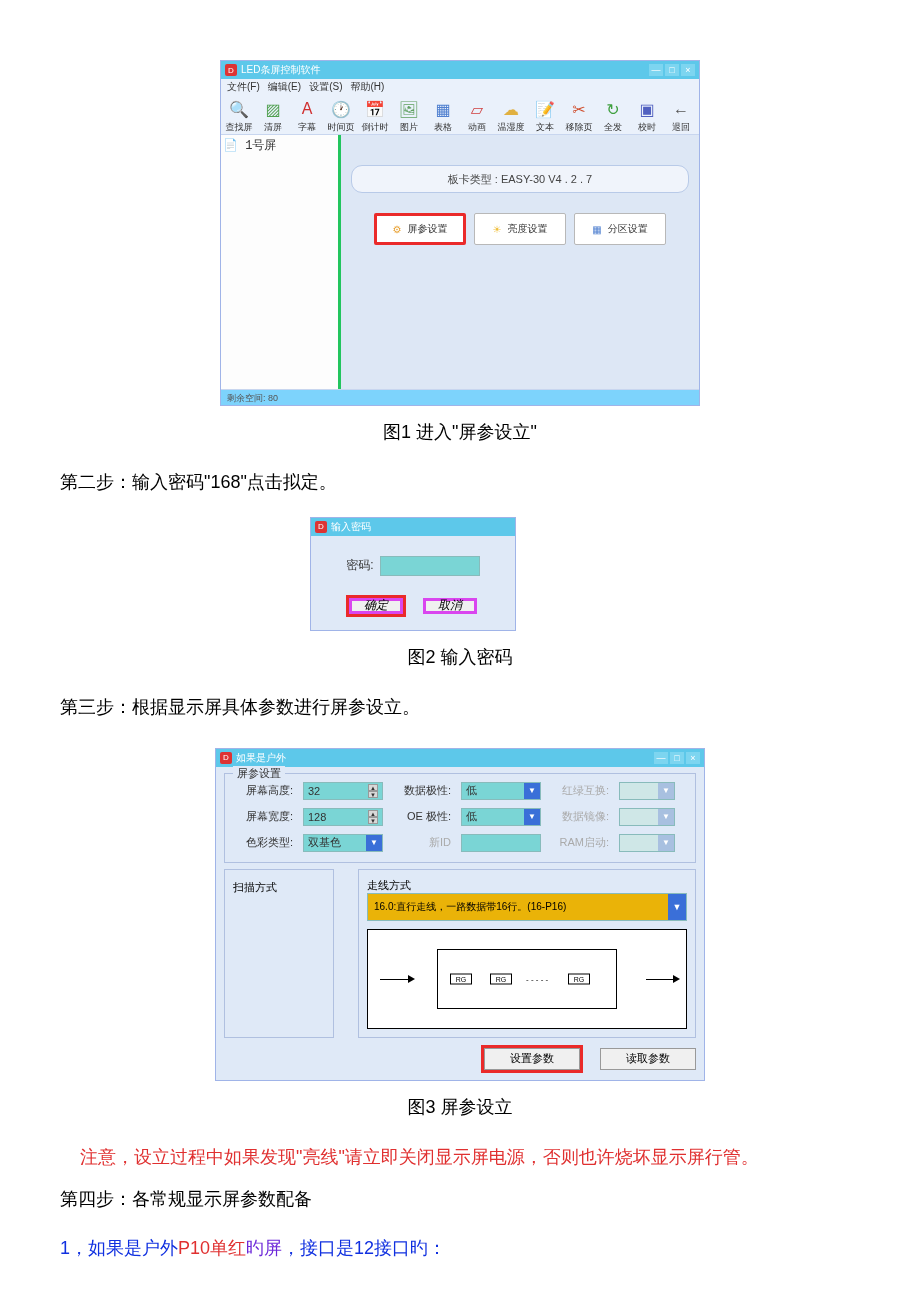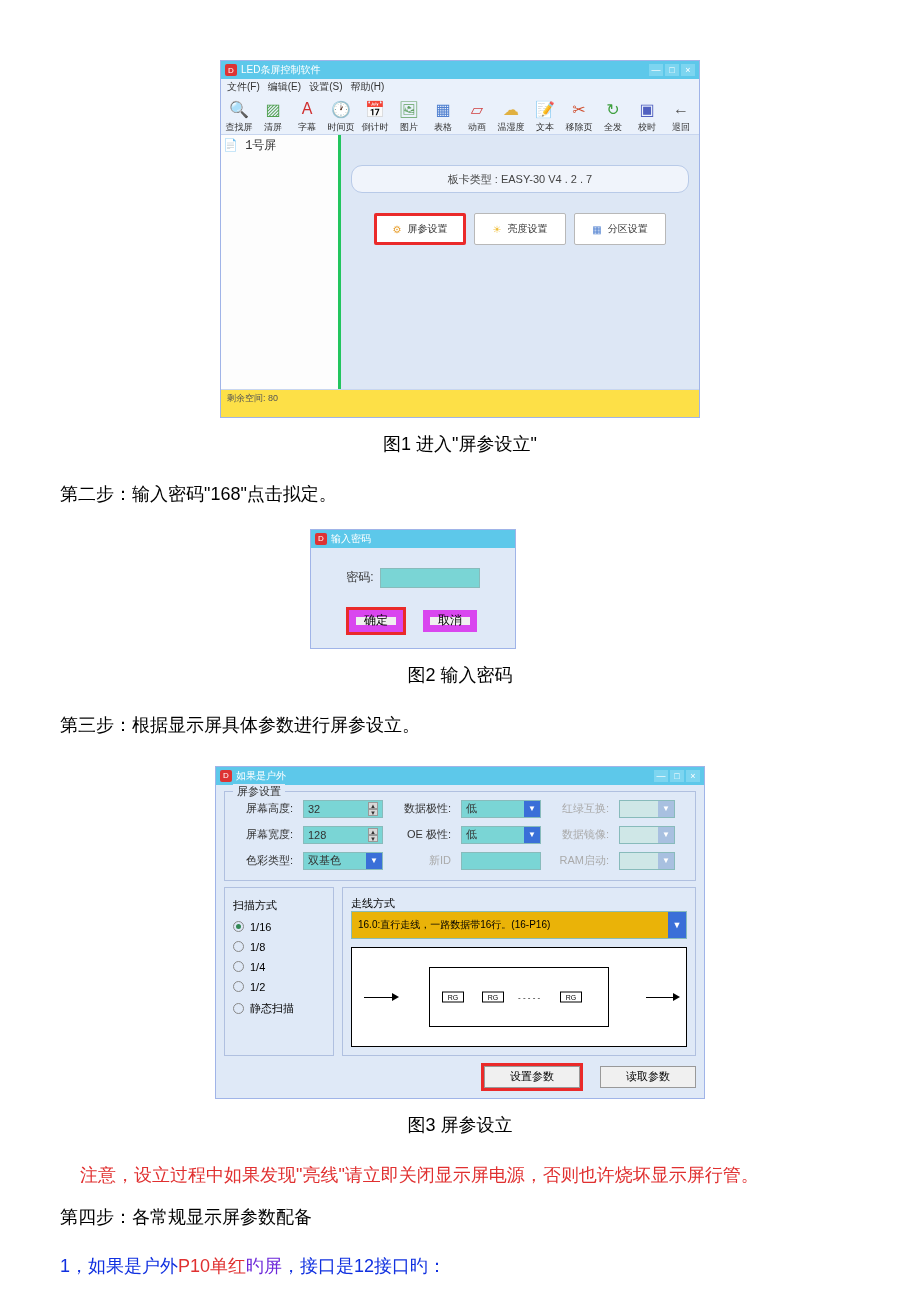--- a/index.html
+++ b/index.html
@@ -129,22 +129,22 @@
     display: flex;
     align-items: center;
     justify-content: center;
     gap: 6px;
     font-size: 10px;
     color: #333;
     cursor: pointer;
   }
   .bigbtn.hl { border: 3px solid #ea2a2a; }
   .statusbar {
-    background: #fde047;
-    height: 28px;
+    background: #7dd3fc;
+    height: 16px;
     font-size: 9px;
     color: #555;
     padding: 2px 6px;
     border-top: 1px solid #c8d6ef;
   }
   
   .caption {
     text-align: center;
     font-size: 18px;
     color: #000;
@@ -184,28 +184,29 @@
     border: 1px solid #8bb;
     outline: none;
   }
   .pwddlg .btnrow2 {
     display: flex;
     justify-content: center;
     gap: 20px;
     margin-top: 22px;
   }
   .dlgbtn {
-    width: 54px; height: 22px;
+    width: 54px; height: 16px;
     background: #f0f0f0;
-    border: 7px solid #d946ef;
+    border: 3px solid #d946ef;
     font-size: 12px;
     cursor: pointer;
     display: flex;
     align-items: center;
     justify-content: center;
+    font-style: italic;
   }
   .dlgbtn.hl { outline: 3px solid #ea2a2a; }
   
   .hwdlg {
     width: 490px;
     margin: 26px auto 14px;
     border: 1px solid #a0b4e8;
     background: #dfe9f7;
     font-size: 11px;
   }
@@ -283,21 +284,21 @@
   }
   .combo.dis { background: #cfe7e7; }
   .combo.dis .arrow { background: #a8c0e0; }
   .textinput {
     background: #7ad5d5;
     border: 1px solid #8bb;
     height: 18px;
   }
   .hwrow2 {
     display: flex;
-    gap: 8px;
+    gap: 24px;
     justify-content: space-between;
   }
   .scanfs {
     width: 110px;
     border: 1px solid #b0c0e0;
     padding: 10px 8px;
     position: relative;
   }
   .routefs {
     flex: 1;
@@ -605,42 +606,20 @@
         <span class="lbl dis">RAM启动:</span>
         <div class="combo dis">
           <span class="arrow">▼</span>
         </div>
       </div>
     </div>
 
     <div class="hwrow2">
       <div class="scanfs">
         <span class="legend">扫描方式</span>
-        <div id="scanopts">
-            <div class="radio checked">
-              <span class="dot"></span>
-              <span>1/16</span>
-            </div>
-            <div class="radio">
-              <span class="dot"></span>
-              <span>1/8</span>
-            </div>
-            <div class="radio">
-              <span class="dot"></span>
-              <span>1/4</span>
-            </div>
-            <div class="radio">
-              <span class="dot"></span>
-              <span>1/2</span>
-            </div>
-            <div class="radio">
-              <span class="dot"></span>
-              <span>静态扫描</span>
-            </div>
-          </div>
       </div>
       <div class="routefs">
         <span class="legend">走线方式</span>
         <div class="routecombo">
           <span>16.0:直行走线，一路数据带16行。(16-P16)</span>
           <span class="arrow">▼</span>
         </div>
         <div class="diagram">
           <div class="arrowline" style="left:12px; width:28px;"></div>
           <div class="arrowhead" style="left:40px; top:calc(50% - 4px);"></div>

